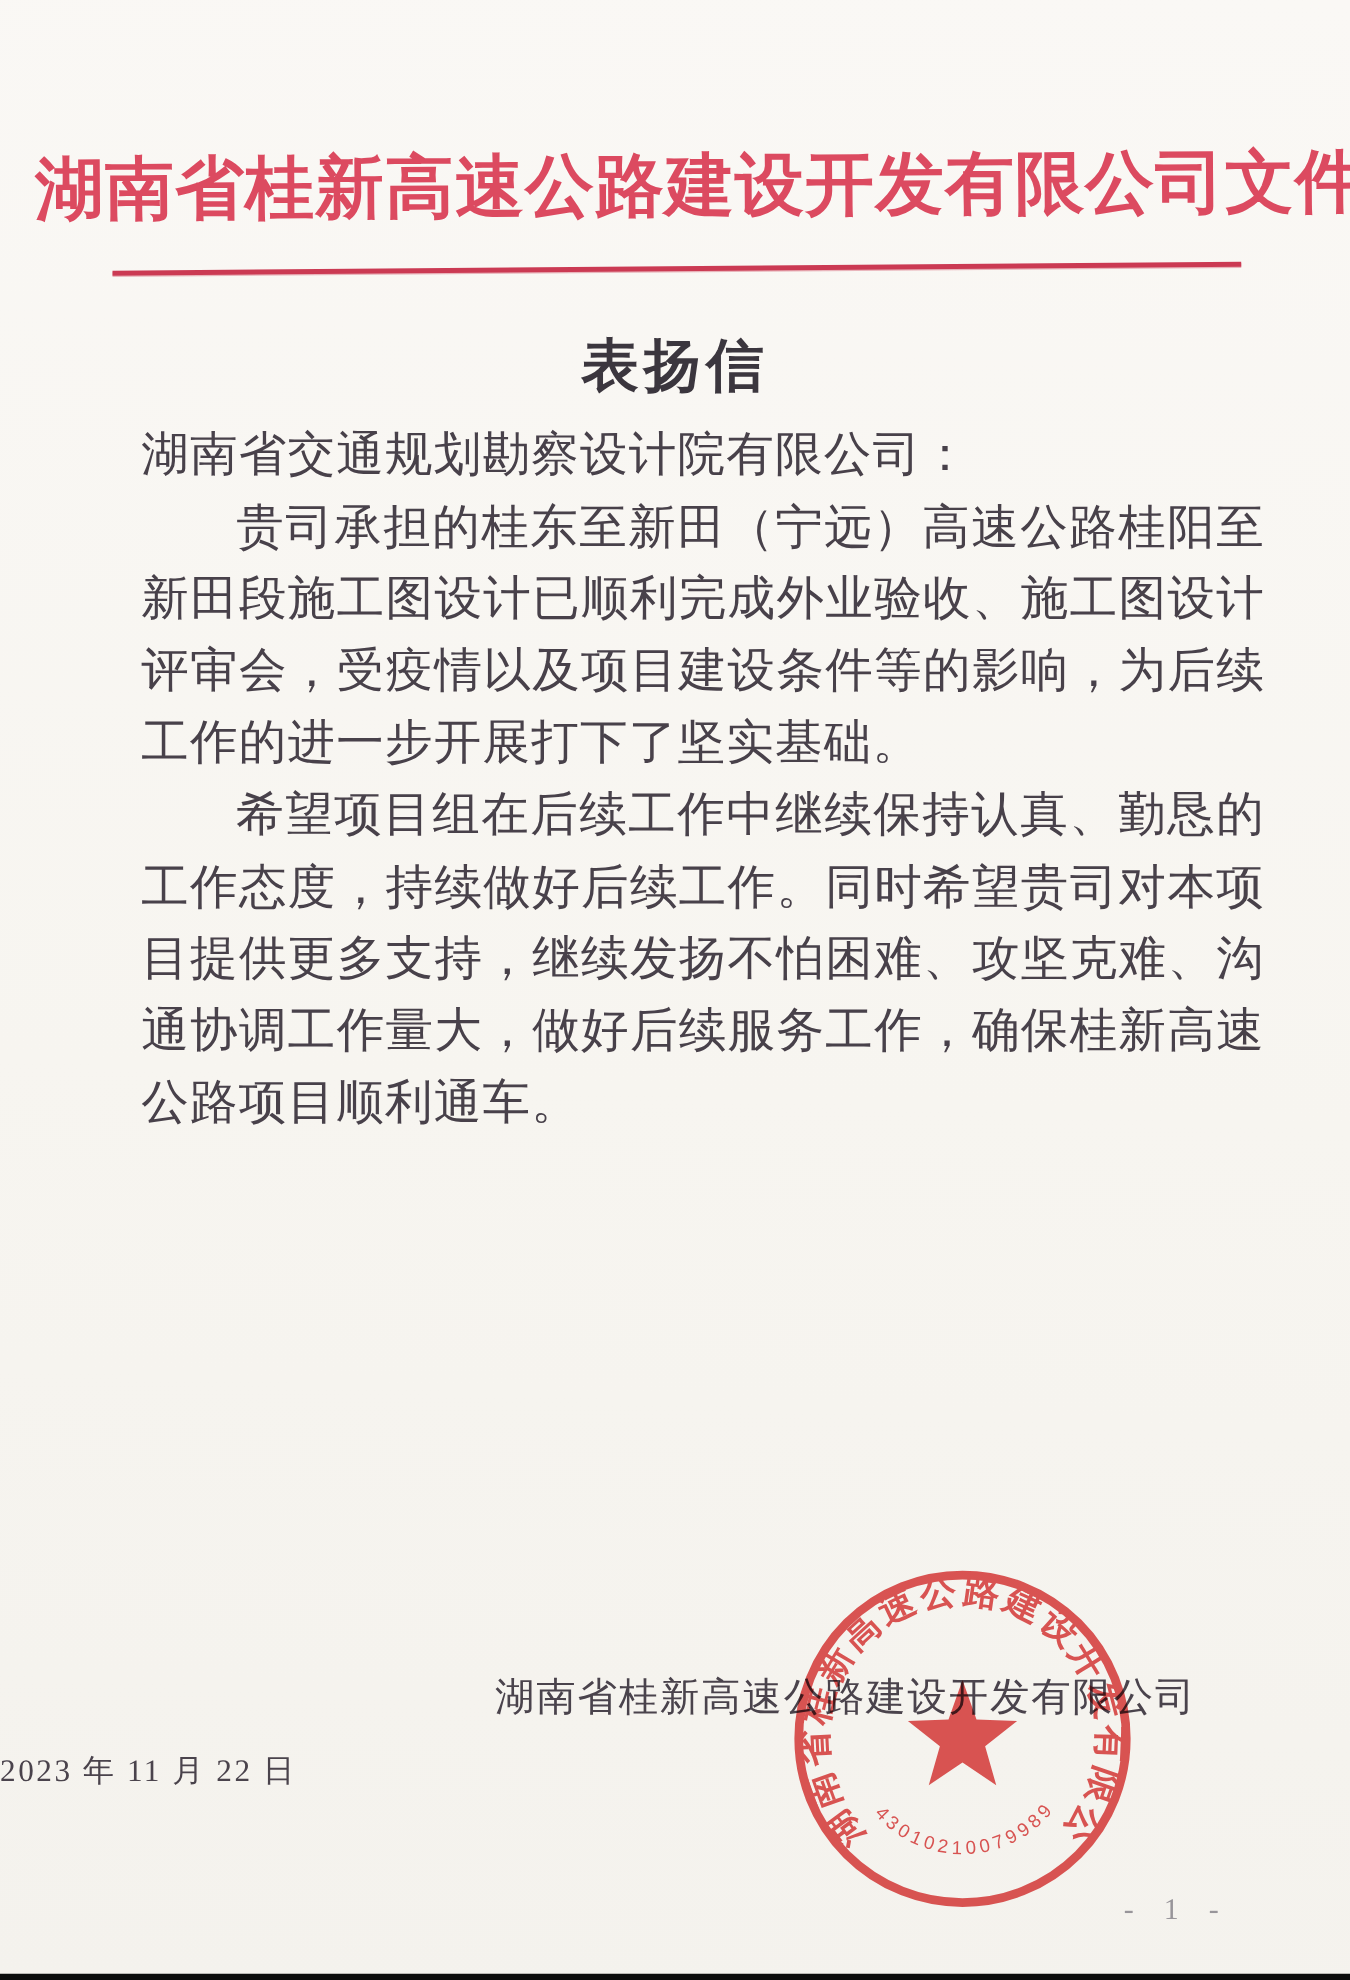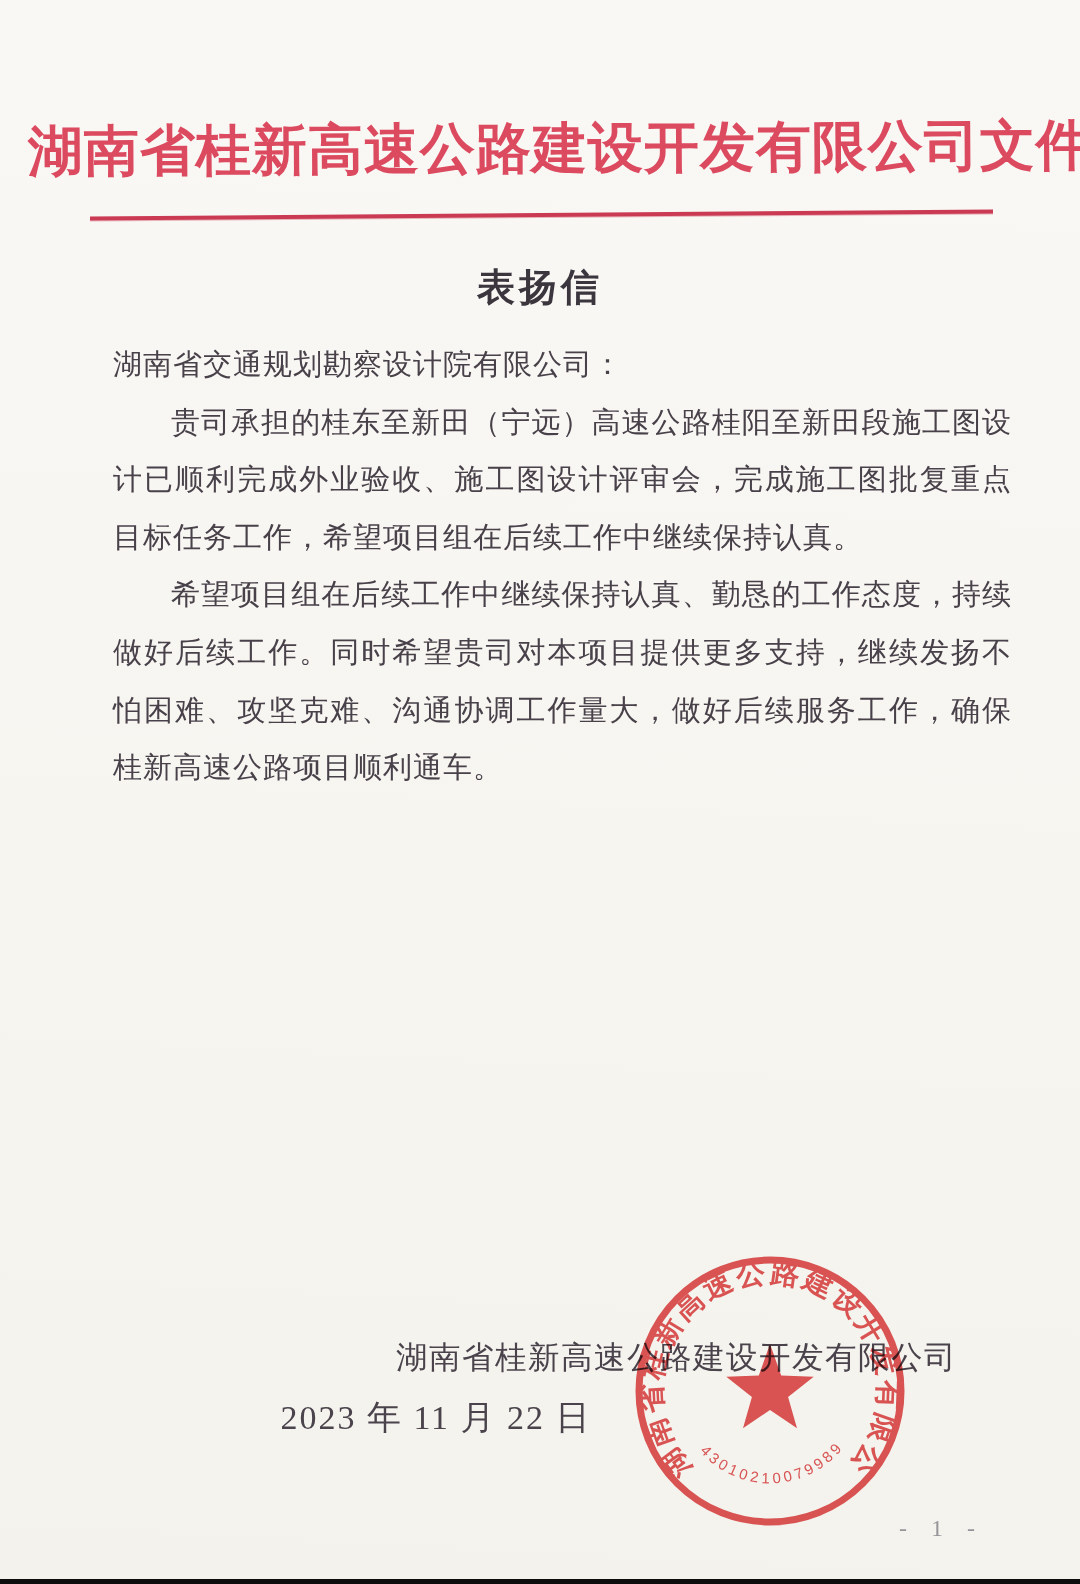--- a/index.html
+++ b/index.html
@@ -43,32 +43,32 @@
     transform: rotate(-0.45deg);
     box-shadow: 0 1px 0 rgba(203,58,83,0.35);
   }
   
   .letter-title {
     position: absolute;
     top: 262px;
     left: 0;
     width: 100%;
     text-align: center;
-    font-size: 38px;
+    font-size: 46px;
     font-weight: bold;
     color: #3b363e;
     letter-spacing: 4px;
   }
   
   .letter-body {
     position: absolute;
     top: 336px;
     left: 113px;
     width: 899px;
-    font-size: 29px;
+    font-size: 38px;
     line-height: 57.6px;
     color: #48414a;
     letter-spacing: 1px;
   }
   .salutation {
     text-align: left;
   }
   .letter-body p.para {
     text-indent: 2em;
     text-align: justify;
@@ -83,23 +83,23 @@
     color: #4a434c;
   }
   .signature-line {
     text-align: right;
     padding-right: 123px;
     font-size: 31.5px;
     letter-spacing: 1.5px;
     line-height: 60px;
   }
   .date-line {
-    text-align: center;
+    text-align: left;
     padding-right: 208px;
-    font-size: 34px;
+    font-size: 25px;
     letter-spacing: 2px;
     line-height: 60px;
   }
   
   .seal {
     position: absolute;
     left: 632px;
     top: 1253px;
     width: 276px;
     height: 276px;
@@ -133,21 +133,21 @@
 
   <div class="letterhead">
     <div class="org-title">湖南省桂新高速公路建设开发有限公司文件</div>
   </div>
   <div class="red-rule"></div>
 
   <div class="letter-title">表扬信</div>
 
   <div class="letter-body">
     <p class="salutation">湖南省交通规划勘察设计院有限公司：</p>
-    <p class="para">贵司承担的桂东至新田（宁远）高速公路桂阳至新田段施工图设计已顺利完成外业验收、施工图设计评审会，完成施工图批复重点目标任务工作，希望项目组在后续工作中继续保持认真。</p>
+    <p class="para">贵司承担的桂东至新田（宁远）高速公路桂阳至新田段施工图设计已顺利完成外业验收、施工图设计评审会，受疫情以及项目建设条件等的影响，为后续工作的进一步开展打下了坚实基础。</p>
     <p class="para">希望项目组在后续工作中继续保持认真、勤恳的工作态度，持续做好后续工作。同时希望贵司对本项目提供更多支持，继续发扬不怕困难、攻坚克难、沟通协调工作量大，做好后续服务工作，确保桂新高速公路项目顺利通车。</p>
   </div>
 
   <div class="signature-block">
     <div class="signature-line">湖南省桂新高速公路建设开发有限公司</div>
     <div class="date-line">2023 年 11 月 22 日</div>
   </div>
 
   <svg class="seal" viewBox="0 0 276 276">
     <defs>

